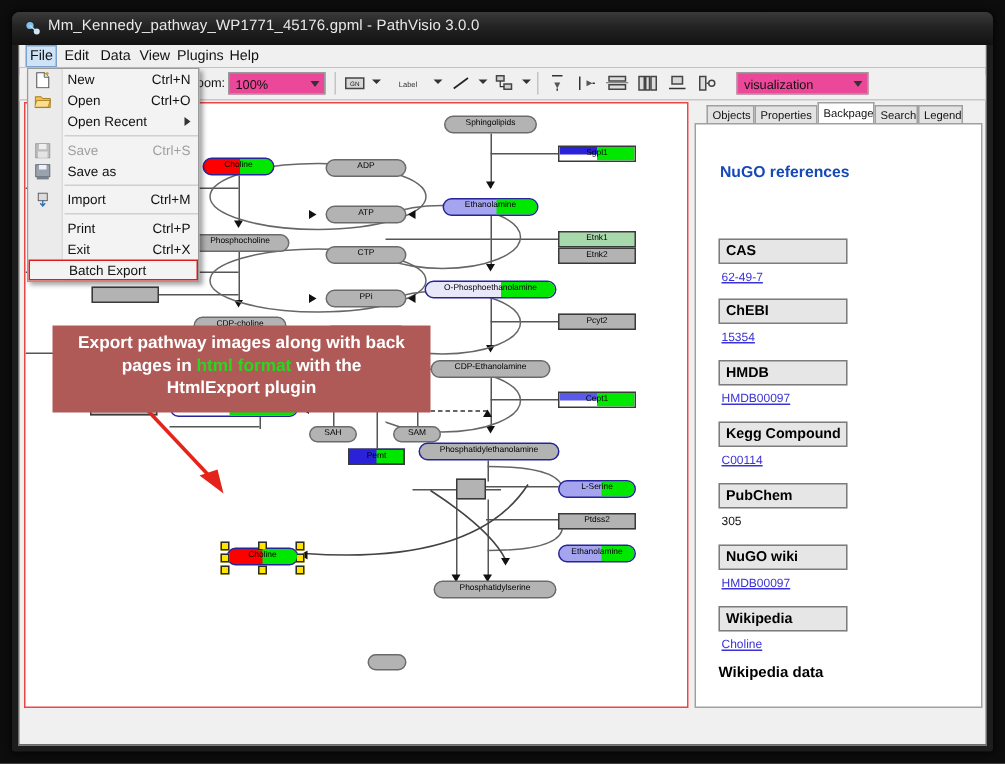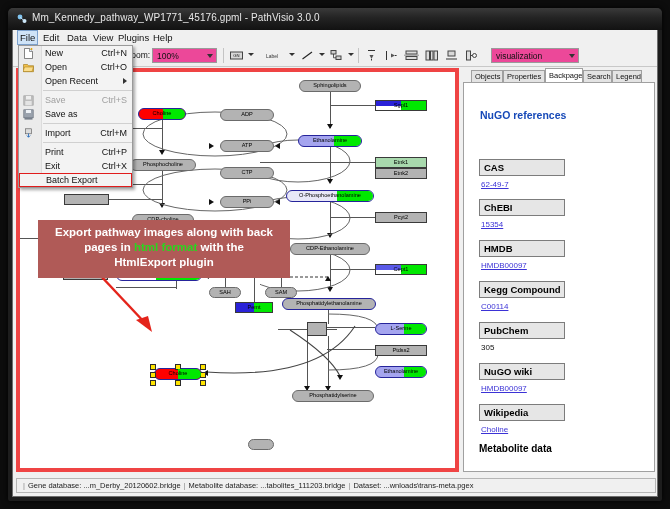--- a/index.html
+++ b/index.html
@@ -25,21 +25,21 @@
   .toolbar{position:absolute;left:0;top:15px;width:100%;height:21px;background:#f0f0f0;border-bottom:1px solid #c8c8c8;}
   .tb-lbl{position:absolute;font-size:8.5px;color:#111;}
   .combo{position:absolute;background:#ec4899;border:1px solid #9a9a9a;box-sizing:border-box;font-size:8.5px;color:#111;padding-left:20px;}
   .combo .cv{position:absolute;left:4px;top:2px;}
   .combo .ar{position:absolute;right:3px;top:5px;width:0;height:0;border-left:3px solid transparent;border-right:3px solid transparent;border-top:4px solid #333;}
   .tbbtn{position:absolute;top:3px;width:15px;height:15px;}
   .tbcaret{position:absolute;top:8px;width:0;height:0;border-left:3px solid transparent;border-right:3px solid transparent;border-top:3.5px solid #333;}
   .sep-v{position:absolute;top:3px;width:1px;height:15px;background:#c4c4c4;}
 
   
-  .canvaswrap{position:absolute;left:3px;top:38px;width:443px;height:404px;background:#fff;border:4px solid #ef4444;box-sizing:border-box;overflow:hidden;}
+  .canvaswrap{position:absolute;left:3px;top:38px;width:443px;height:404px;background:#fff;border:1px solid #ef4444;box-sizing:border-box;overflow:hidden;}
   .canvas{position:absolute;left:0;top:0;width:441px;height:402px;}
 
   .node{position:absolute;box-sizing:border-box;font-size:5.6px;color:#000;
      display:flex;align-items:center;justify-content:center;text-align:center;line-height:1;}
   .meta{border:1px solid #6b6b6b;border-radius:7px;background:#b3b3b3;}
   .metab{border:1.2px solid #26249b;border-radius:7px;}
   .gene{border:1px solid #3a3a3a;background:#b3b3b3;border-radius:0;}
   .nlabel{position:relative;z-index:4;}
   .half{position:absolute;top:0;bottom:0;z-index:1;}
 
@@ -469,27 +469,24 @@
 
        <div class="xbox" style="top:239px">PubChem</div>
        <div class="xplain" style="top:260px">305</div>
 
        <div class="xbox" style="top:280px">NuGO wiki</div>
        <a class="xlink" style="top:301px" href="#">HMDB00097</a>
 
        <div class="xbox" style="top:321px">Wikipedia</div>
        <a class="xlink" style="top:342px" href="#">Choline</a>
 
-       <div class="expr" style="top:360px">Metabolite data</div>
+       <div class="expr" style="top:360px">Wikipedia data</div>
      </div>
    </div>
 
-   <div class="status">
-     <span class="sp">|</span><span>Gene database: ...m_Derby_20120602.bridge</span><span class="sp">|</span><span>Metabolite database: ...tabolites_111203.bridge</span><span class="sp">|</span><span>Dataset: ...wnloads\trans-meta.pgex</span>
-   </div>
 
    <div class="popup">
      <div class="gutter"></div>
 
      <div class="pi">
        <svg class="gi" viewBox="0 0 11 11">
               <path d="M1.5 0.5h5l3 3v7h-8z" fill="#fff" stroke="#555" stroke-width=".7"></path>
               <path d="M6.5 0.5v3h3" fill="#dfe9f5" stroke="#555" stroke-width=".6"></path>
               <path d="M7.5 1 l2 0 M8.5 0 l0 2" stroke="#e0a400" stroke-width=".9"></path>
             </svg>

